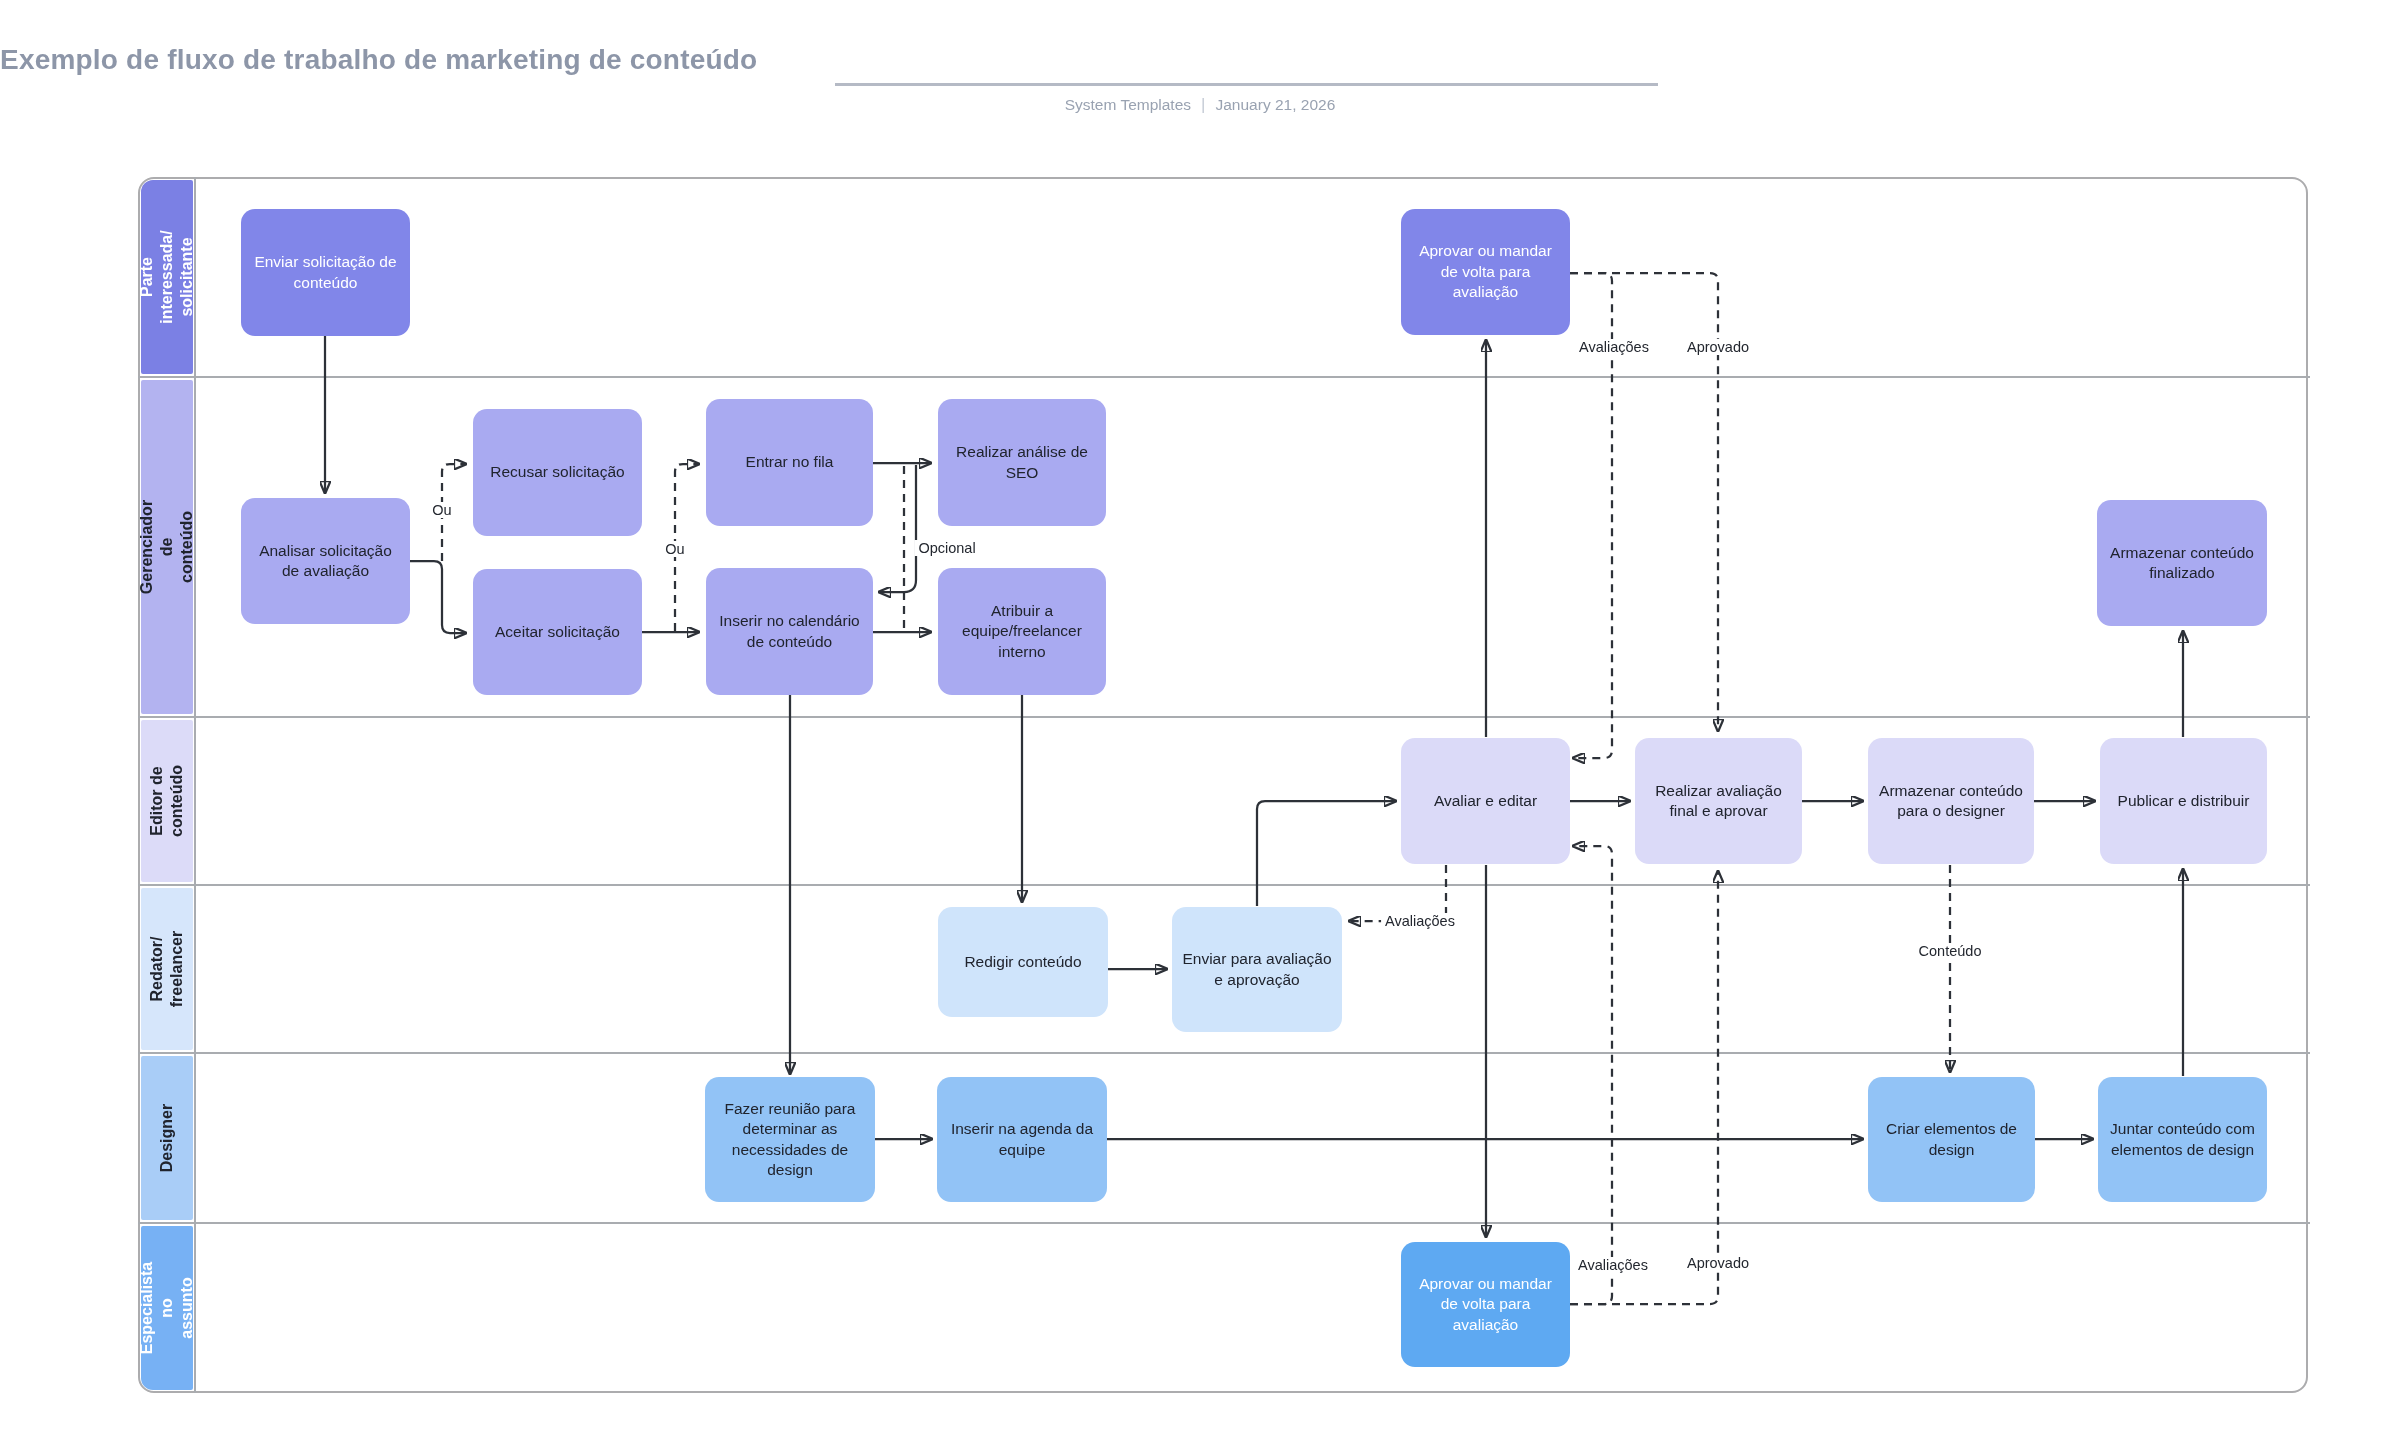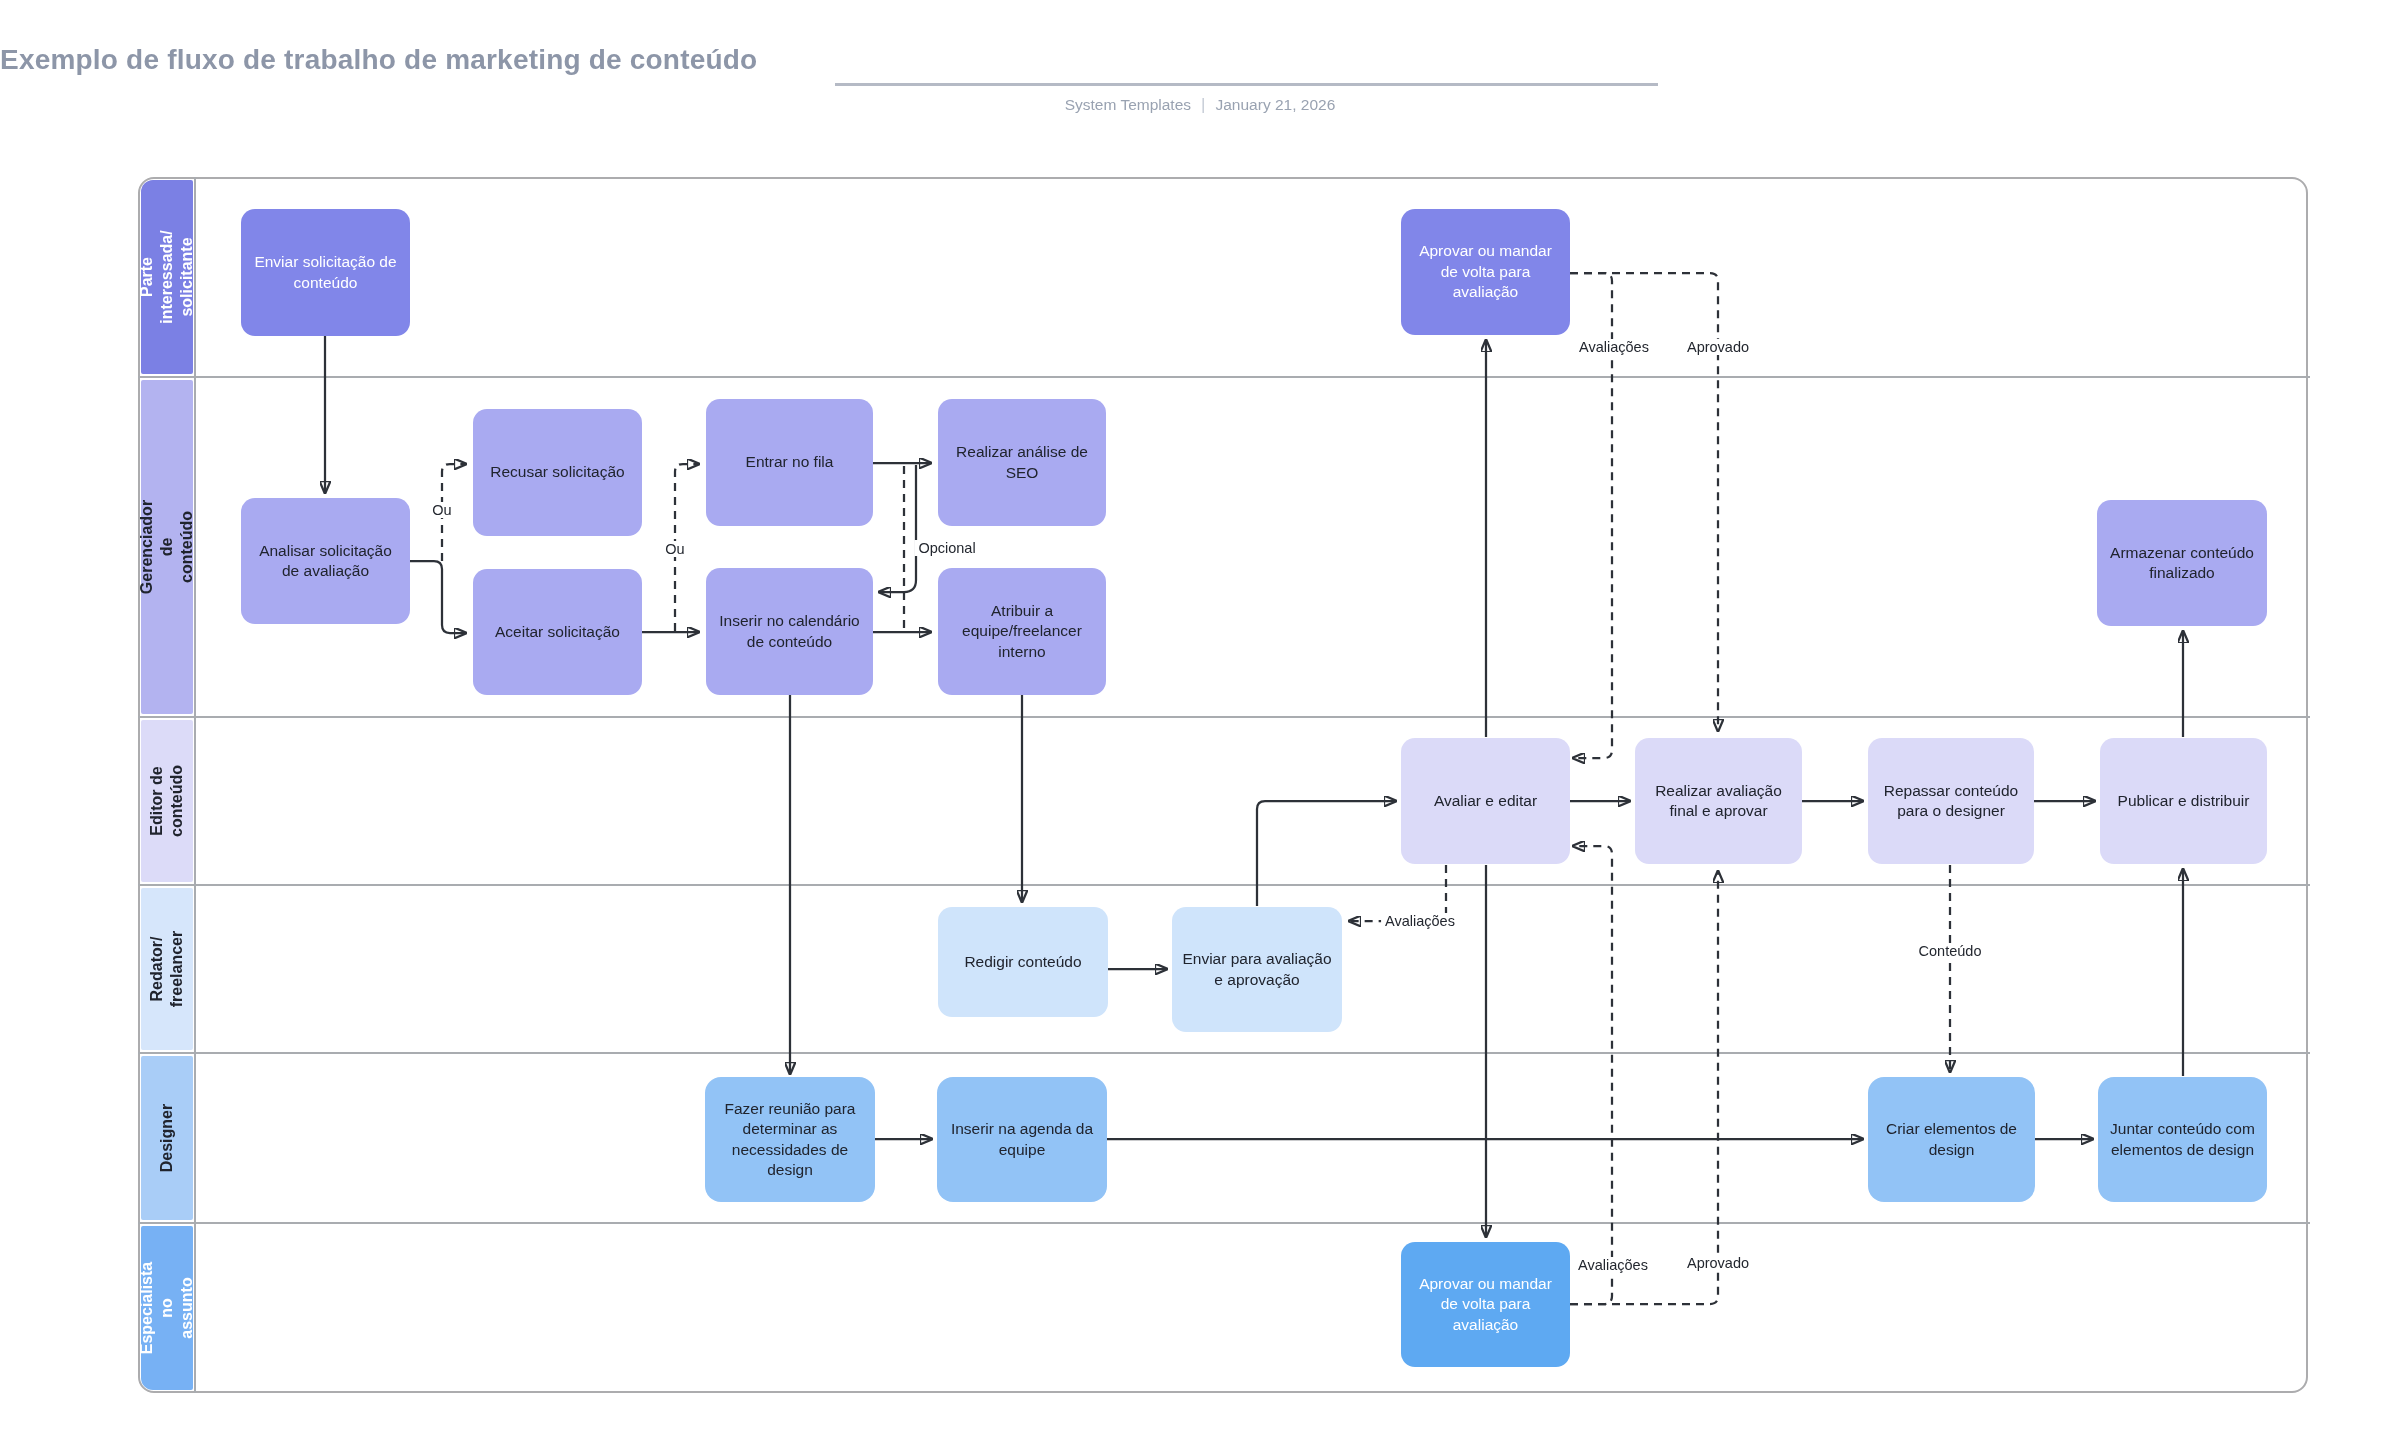--- a/index.html
+++ b/index.html
@@ -26,21 +26,21 @@
   .lt-dark{color:#20242e;} .lt-light{color:#ffffff;}
 
   
   .node{position:absolute;border-radius:14px;display:flex;align-items:center;justify-content:center;
         text-align:center;font-size:15.5px;line-height:1.32;color:#20242e;
         padding:8px 10px;box-sizing:border-box;}
   .f1{background:#8186e9;color:#ffffff;}
   .f2{background:#a9aaf1;}
   .f3{background:#dbdaf8;}
   .f4{background:#cfe4fb;}
-  .f5{background:#92c3f6;border-radius:16px;}
+  .f5{background:#92c3f6;}
   .f6{background:#5ea9f2;color:#ffffff;}
 
   
   .edge-label{position:absolute;transform:translate(-50%,-50%);background:#ffffff;
               padding:0 4px;font-size:14.5px;color:#23272f;white-space:nowrap;}
 
   svg.wires{position:absolute;left:0;top:0;width:2400px;height:1436px;}
   svg.wires path{fill:none;stroke:#2d3138;stroke-width:2.25px;}
   svg.wires path.dash{stroke-dasharray:8 6;}
 </style>
@@ -144,21 +144,21 @@
   <div class="node f2" style="left:473px;top:409px;width:169px;height:127px">Recusar solicitação</div>
   <div class="node f2" style="left:473px;top:569px;width:169px;height:126px">Aceitar solicitação</div>
   <div class="node f2" style="left:706px;top:399px;width:167px;height:127px">Entrar no fila</div>
   <div class="node f2" style="left:938px;top:399px;width:168px;height:127px">Realizar análise de SEO</div>
   <div class="node f2" style="left:706px;top:568px;width:167px;height:127px">Inserir no calendário de conteúdo</div>
   <div class="node f2" style="left:938px;top:568px;width:168px;height:127px">Atribuir a equipe/freelancer interno</div>
   <div class="node f2" style="left:2097px;top:500px;width:170px;height:126px">Armazenar conteúdo finalizado</div>
 
   <div class="node f3" style="left:1401px;top:738px;width:169px;height:126px">Avaliar e editar</div>
   <div class="node f3" style="left:1635px;top:738px;width:167px;height:126px">Realizar avaliação final e aprovar</div>
-  <div class="node f3" style="left:1868px;top:738px;width:166px;height:126px">Repassar conteúdo para o designer</div>
+  <div class="node f3" style="left:1868px;top:738px;width:166px;height:126px">Armazenar conteúdo para o designer</div>
   <div class="node f3" style="left:2100px;top:738px;width:167px;height:126px">Publicar e distribuir</div>
 
   <div class="node f4" style="left:938px;top:907px;width:170px;height:110px">Redigir conteúdo</div>
   <div class="node f4" style="left:1172px;top:907px;width:170px;height:125px">Enviar para avaliação e aprovação</div>
 
   <div class="node f5" style="left:705px;top:1077px;width:170px;height:125px">Fazer reunião para determinar as necessidades de design</div>
   <div class="node f5" style="left:937px;top:1077px;width:170px;height:125px">Inserir na agenda da equipe</div>
   <div class="node f5" style="left:1868px;top:1077px;width:167px;height:125px">Criar elementos de design</div>
   <div class="node f5" style="left:2098px;top:1077px;width:169px;height:125px">Juntar conteúdo com elementos de design</div>
 

